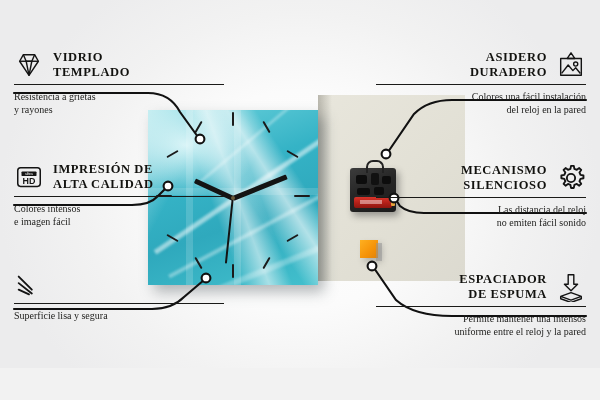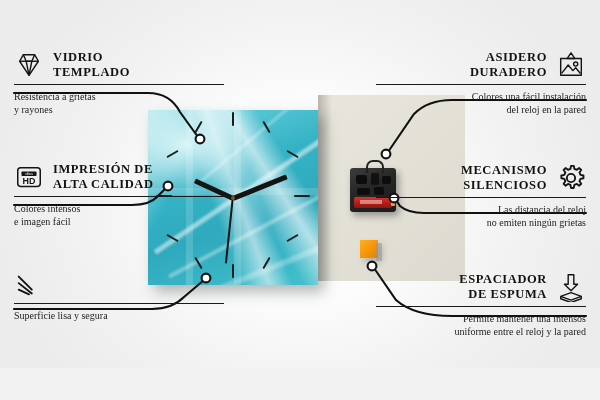--- a/index.html
+++ b/index.html
@@ -237,21 +237,21 @@
         </svg>
       </span>
       <span class="cal-title">
         <span>MECANISMO</span><br>
         <span>SILENCIOSO</span>
       </span>
     </div>
     <div class="cal-rule"></div>
     <div class="cal-desc">
       <span>Las distancia del reloj</span><br>
-      <span>no emiten ningún grietas</span>
+      <span>no emiten fácil sonido</span>
     </div>
   </div>
 
   <div class="callout right" style="left:376px;top:272px;">
     <div class="cal-head">
       <span class="cal-icon">
         <svg viewBox="0 0 32 32" width="30" height="30" fill="none" stroke="#141414" stroke-width="1.5" stroke-linejoin="round">
           <path d="M13 3 h6 v10 h4 l-7 7 -7-7 h4 z"></path>
           <path d="M16 22 L27 26 L16 30 L5 26 Z"></path>
           <path d="M5 26 v2.5 L16 32.5 L27 28.5 V26"></path>

